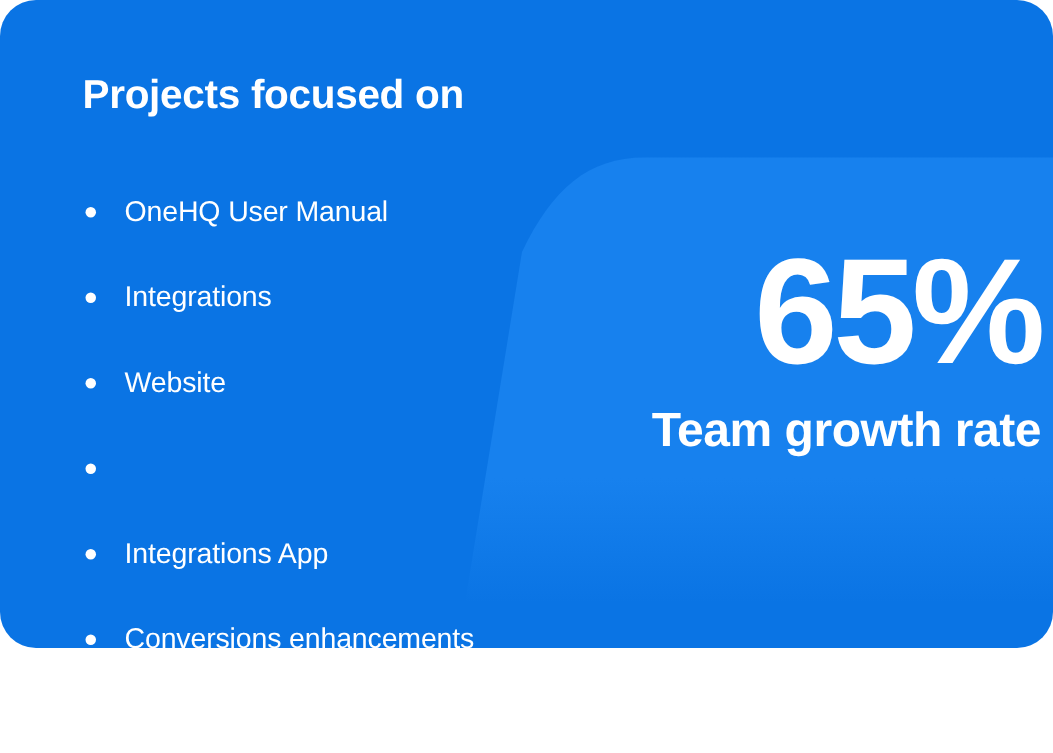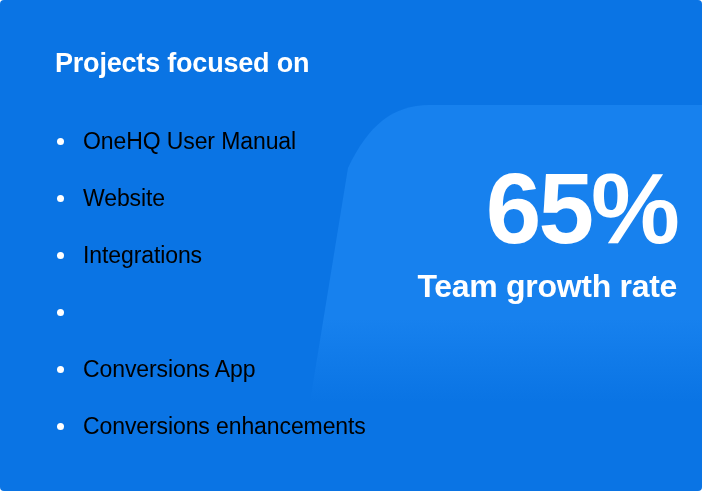--- a/index.html
+++ b/index.html
@@ -10,24 +10,24 @@
   body {
     width: 702px;
     height: 502px;
     font-family: "Liberation Sans", sans-serif;
     -webkit-font-smoothing: antialiased;
   }
 
   .card {
     position: relative;
     width: 702px;
-    height: 491px;
+    height: 432px;
     box-sizing: border-box;
     background: #0A74E4;
-    border-radius: 4px;
+    border-radius: 24px;
     overflow: hidden;
   }
 
   
   .accent-shape {
     position: absolute;
     left: 0;
     top: 0;
     width: 702px;
     height: 502px;
@@ -74,30 +74,30 @@
     left: 2px;
     top: 50%;
     margin-top: -3.5px;
     width: 7px;
     height: 7px;
     border-radius: 50%;
     background: #ffffff;
   }
 
   .project-label {
-    font-size: 23px;
+    font-size: 19px;
     font-weight: normal;
-    color: #000000;
+    color: #ffffff;
     letter-spacing: -0.1px;
     white-space: nowrap;
   }
 
   .stat-block {
     position: absolute;
-    right: 25px;
+    right: 8px;
     top: 160px;
     text-align: right;
   }
 
   .stat-value {
     display: block;
     font-size: 100px;
     line-height: 0.96;
     font-weight: bold;
     color: #ffffff;
@@ -136,35 +136,35 @@
 
     <ul class="project-list">
 
       <li class="project-item">
         <span class="bullet-dot"></span>
         <span class="project-label">OneHQ User Manual</span>
       </li>
 
       <li class="project-item">
         <span class="bullet-dot"></span>
-        <span class="project-label">Website</span>
+        <span class="project-label">Integrations</span>
       </li>
 
       <li class="project-item">
         <span class="bullet-dot"></span>
-        <span class="project-label">Integrations</span>
+        <span class="project-label">Website</span>
       </li>
 
       <li class="project-item">
         <span class="bullet-dot"></span>
       </li>
 
       <li class="project-item">
         <span class="bullet-dot"></span>
-        <span class="project-label">Conversions App</span>
+        <span class="project-label">Integrations App</span>
       </li>
 
       <li class="project-item">
         <span class="bullet-dot"></span>
         <span class="project-label">Conversions enhancements</span>
       </li>
 
     </ul>
 
     <div class="stat-block">

